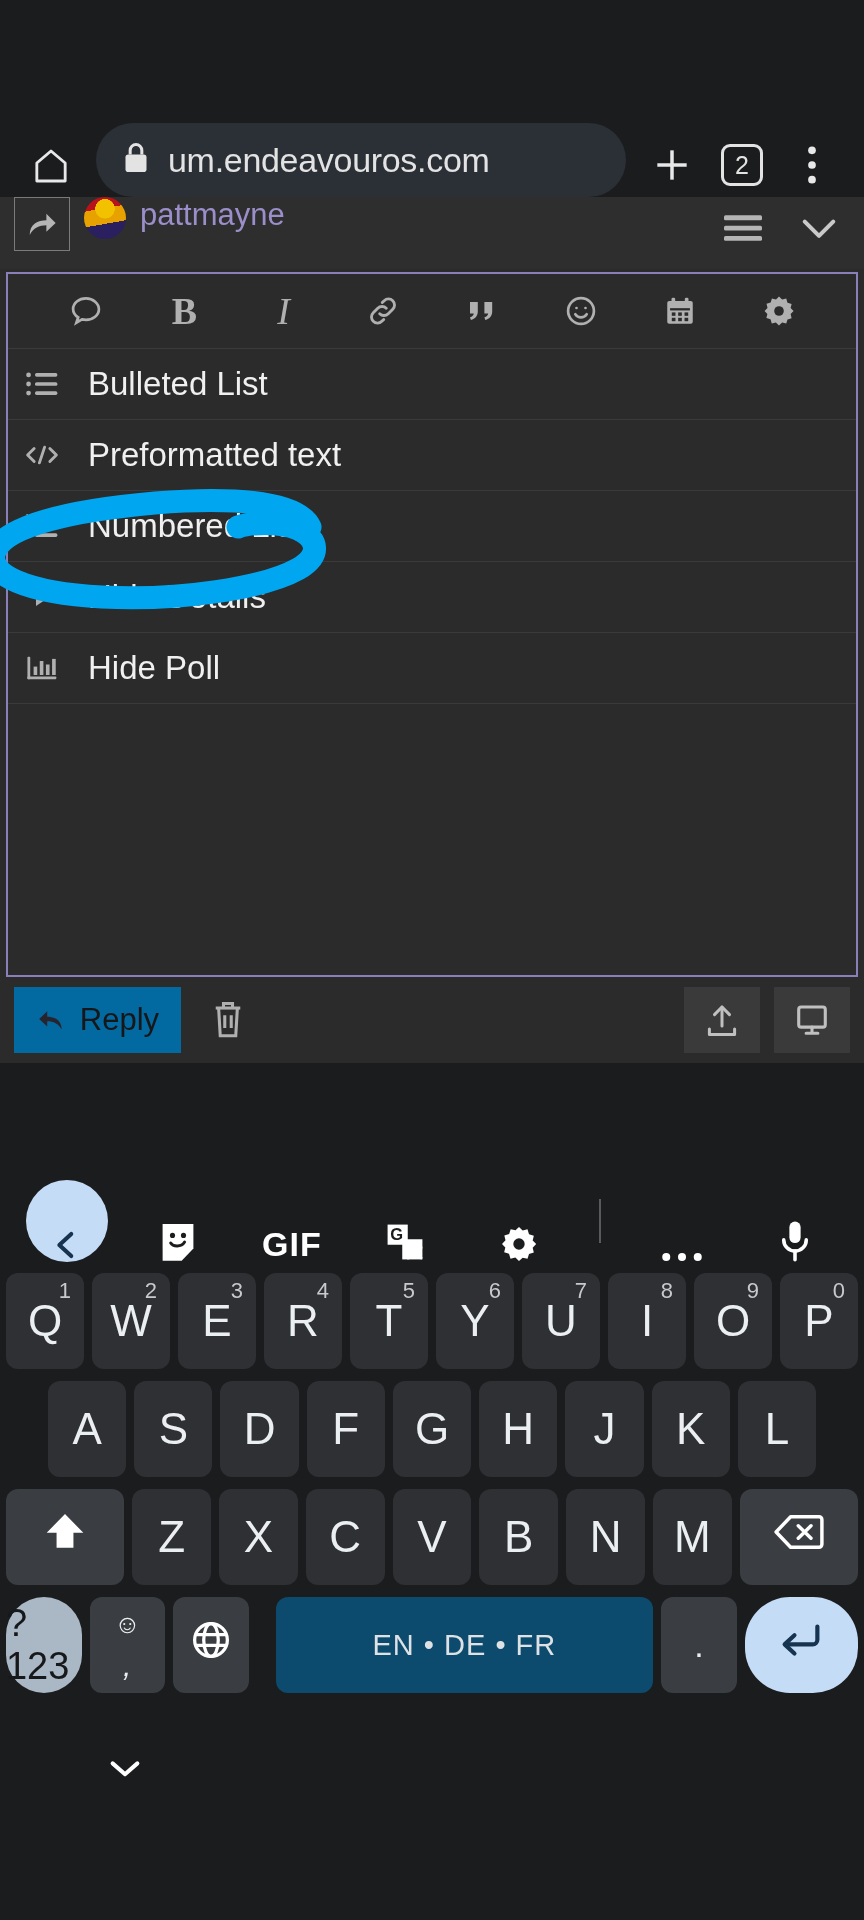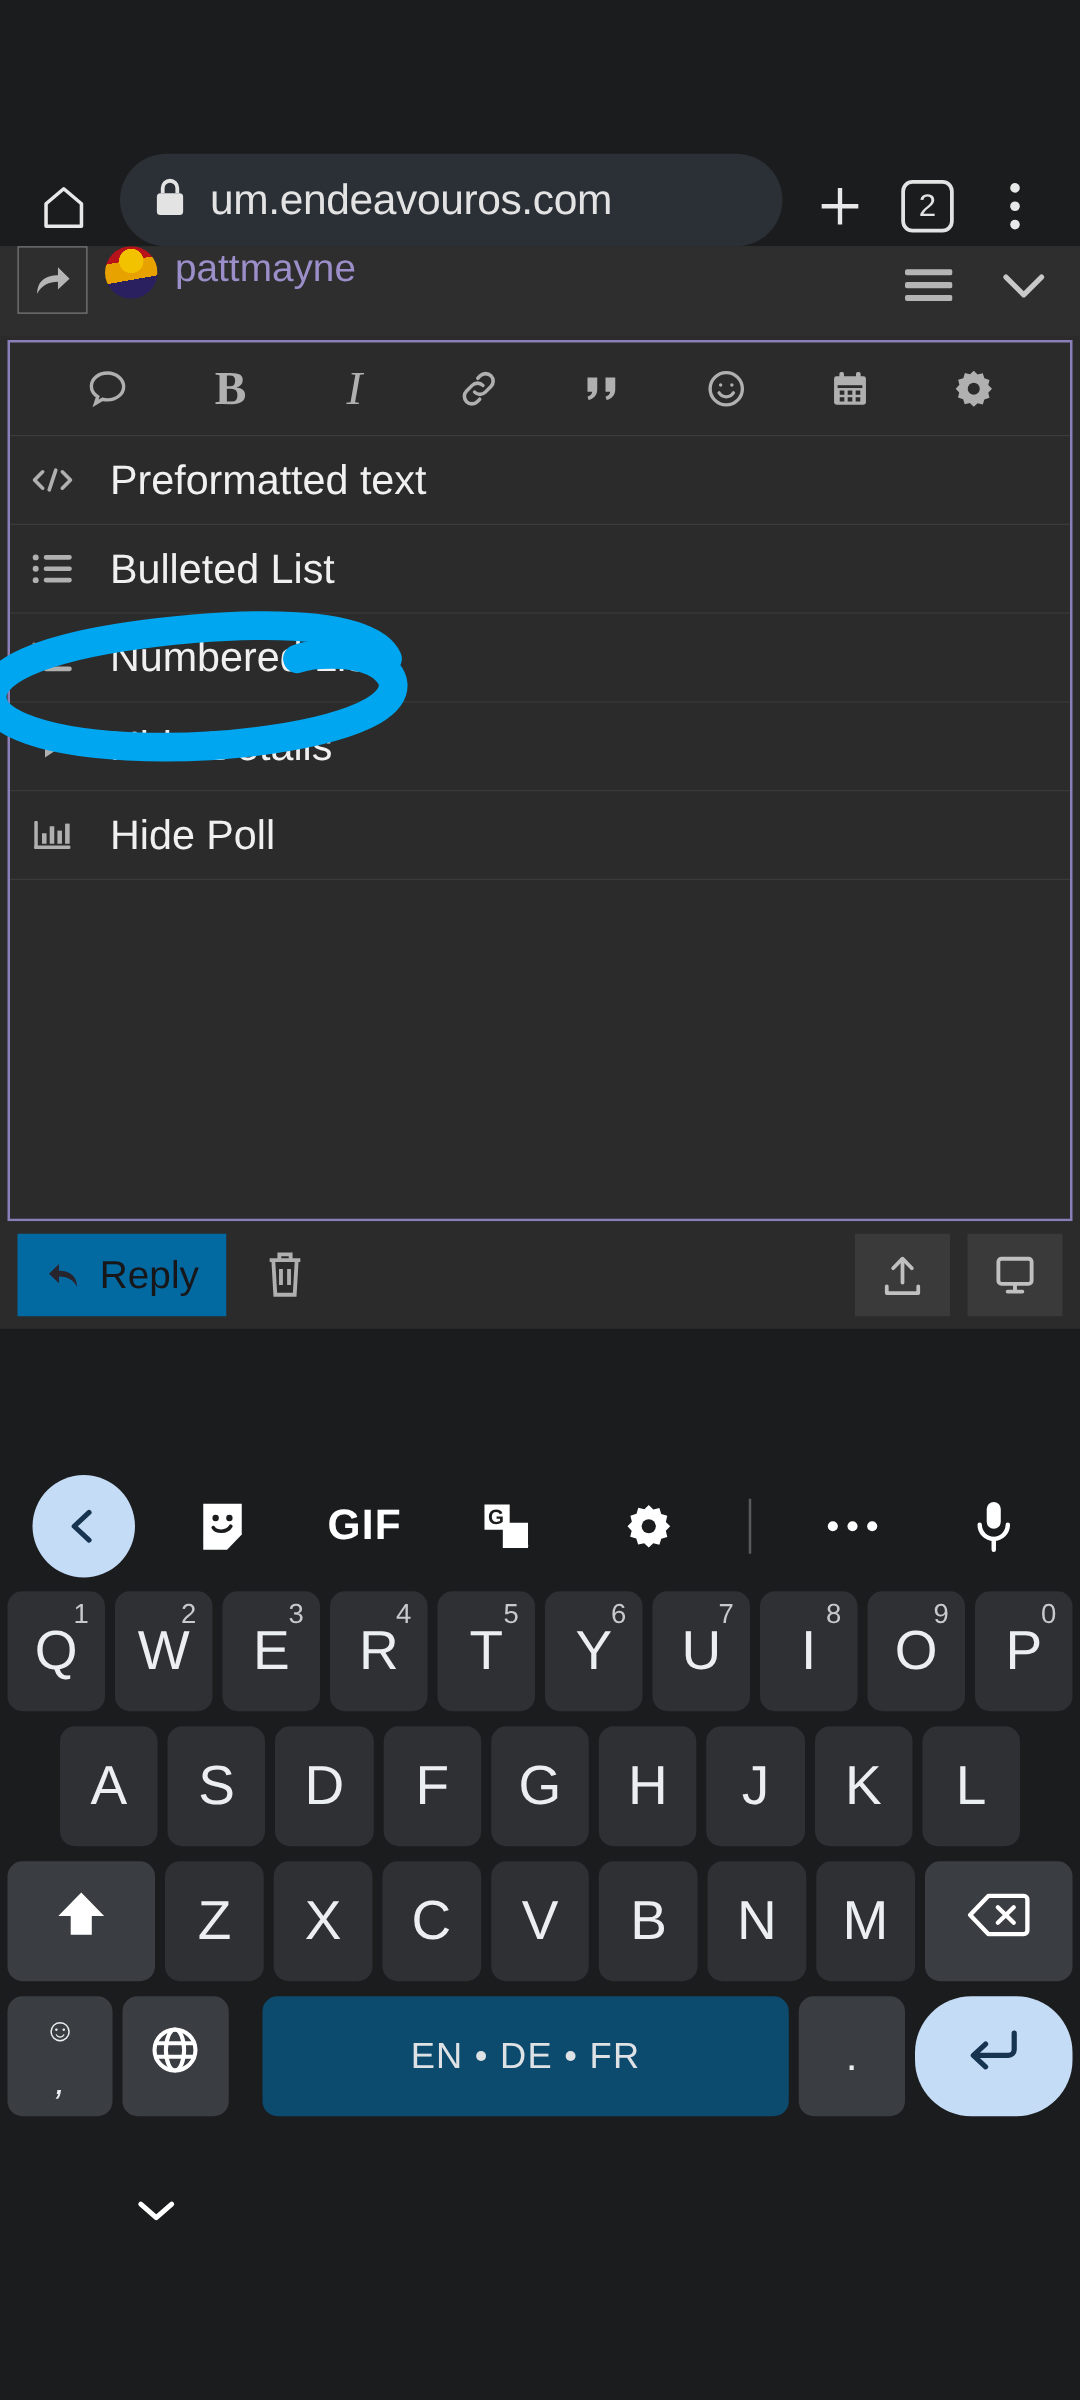--- a/index.html
+++ b/index.html
@@ -89,21 +89,21 @@
     display: flex; align-items: center; justify-content: center; gap: 14px;
     font-size: 31px;
   }
   .trash-btn { width: 66px; height: 66px; display:flex; align-items:center; justify-content:center; }
   .ar-spacer { flex: 1; }
   .sq-btn { width: 76px; height: 66px; background: #3a3a3a; display:flex; align-items:center; justify-content:center; }
 
   
   .kb { position: absolute; left: 0; bottom: 0; width: 864px; height: 752px; background: #1b1c1e; }
   .kb-toolbar { height: 105px; display: flex; align-items: center; padding: 0 26px; gap: 0; }
-  .kb-tool { width: 86px; height: 86px; display: flex; align-items: center; justify-content: center; }
+  .kb-tool { width: 86px; height: 86px; display: flex; align-items: flex-end; justify-content: center; }
   .kb-tool.first {
     width: 82px; height: 82px; border-radius: 50%; background: #c5dcf7;
   }
   .kb-gap { flex: 1; }
   .kb-divider { width: 2px; height: 44px; background: #5a5a5a; margin: 0 10px; }
 
   .kb-row { display: flex; justify-content: center; gap: 8px; margin-bottom: 12px; padding: 0 6px; }
   .key {
     background: #2e3033; border-radius: 12px; height: 96px; flex: 1;
     display: flex; align-items: center; justify-content: center; position: relative;
@@ -248,41 +248,41 @@
             <path d="M12 1.8l2.2 2.1 2.9-.7.9 2.9 2.9.9-.7 2.9 2.1 2.1-2.1 2.2.7 2.9-2.9.9-.9 2.9-2.9-.7L12 22.2l-2.2-2.1-2.9.7-.9-2.9-2.9-.9.7-2.9L1.8 12l2.1-2.2-.7-2.9 2.9-.9.9-2.9 2.9.7z"></path>
             <circle cx="12" cy="12" r="3.4" fill="#2b2b2b"></circle>
           </svg>
         </div>
       </div>
 
       <div class="menu">
 
         <div class="menu-item">
           <span class="mi-icon">
-            <svg width="34" height="26" viewBox="0 0 26 18" fill="none" stroke="#b0b0b0" stroke-width="2.2" stroke-linecap="round" stroke-linejoin="round">
-              <polyline points="7,4 2,9 7,14"></polyline>
-                <polyline points="19,4 24,9 19,14"></polyline>
-                <line x1="15" y1="3" x2="11" y2="15"></line>
-            </svg>
-          </span>
-          <span class="mi-label">Preformatted text</span>
-        </div>
-
-        <div class="menu-item">
-          <span class="mi-icon">
             <svg width="34" height="28" viewBox="0 0 24 20" fill="#b0b0b0">
               <circle cx="2.4" cy="3.5" r="1.7"></circle>
                 <circle cx="2.4" cy="10" r="1.7"></circle>
                 <circle cx="2.4" cy="16.5" r="1.7"></circle>
               <rect x="7" y="2.2" width="16" height="2.6" rx="1.2"></rect>
               <rect x="7" y="8.7" width="16" height="2.6" rx="1.2"></rect>
               <rect x="7" y="15.2" width="16" height="2.6" rx="1.2"></rect>
             </svg>
           </span>
           <span class="mi-label">Bulleted List</span>
+        </div>
+
+        <div class="menu-item">
+          <span class="mi-icon">
+            <svg width="34" height="26" viewBox="0 0 26 18" fill="none" stroke="#b0b0b0" stroke-width="2.2" stroke-linecap="round" stroke-linejoin="round">
+              <polyline points="7,4 2,9 7,14"></polyline>
+                <polyline points="19,4 24,9 19,14"></polyline>
+                <line x1="15" y1="3" x2="11" y2="15"></line>
+            </svg>
+          </span>
+          <span class="mi-label">Preformatted text</span>
         </div>
 
         <div class="menu-item">
           <span class="mi-icon">
             <svg width="34" height="28" viewBox="0 0 24 20" fill="#b0b0b0">
               <text x="0" y="5" font-size="5.4" font-family="Liberation Sans, sans-serif">1</text>
               <text x="0" y="11.6" font-size="5.4" font-family="Liberation Sans, sans-serif">2</text>
               <text x="0" y="18.2" font-size="5.4" font-family="Liberation Sans, sans-serif">3</text>
               <rect x="7" y="2.2" width="16" height="2.6" rx="1.2"></rect>
               <rect x="7" y="8.7" width="16" height="2.6" rx="1.2"></rect>
@@ -520,20 +520,23 @@
         <span>
           <svg width="52" height="40" viewBox="0 0 28 22" fill="none" stroke="#ffffff" stroke-width="1.9" stroke-linecap="round" stroke-linejoin="round">
             <path d="M9.4 2.6H25a1.6 1.6 0 0 1 1.6 1.6v13.6a1.6 1.6 0 0 1-1.6 1.6H9.4L1.4 11z"></path>
             <path d="M13.6 7.6l7 6.8M20.6 7.6l-7 6.8"></path>
           </svg>
         </span>
       </div>
     </div>
 
     <div class="kb-row row4">
+      <div class="key light pill">
+        <span style="font-size:38px">?123</span>
+      </div>
       <div class="key comma dark">
         <span class="emo">☺</span>
         <span class="cm">,</span>
       </div>
       <div class="key dark">
         <span>
           <svg width="40" height="40" viewBox="0 0 22 22" fill="none" stroke="#ffffff" stroke-width="1.8">
             <circle cx="11" cy="11" r="9"></circle>
             <ellipse cx="11" cy="11" rx="4" ry="9"></ellipse>
             <path d="M2.2 8h17.6M2.2 14h17.6"></path>

